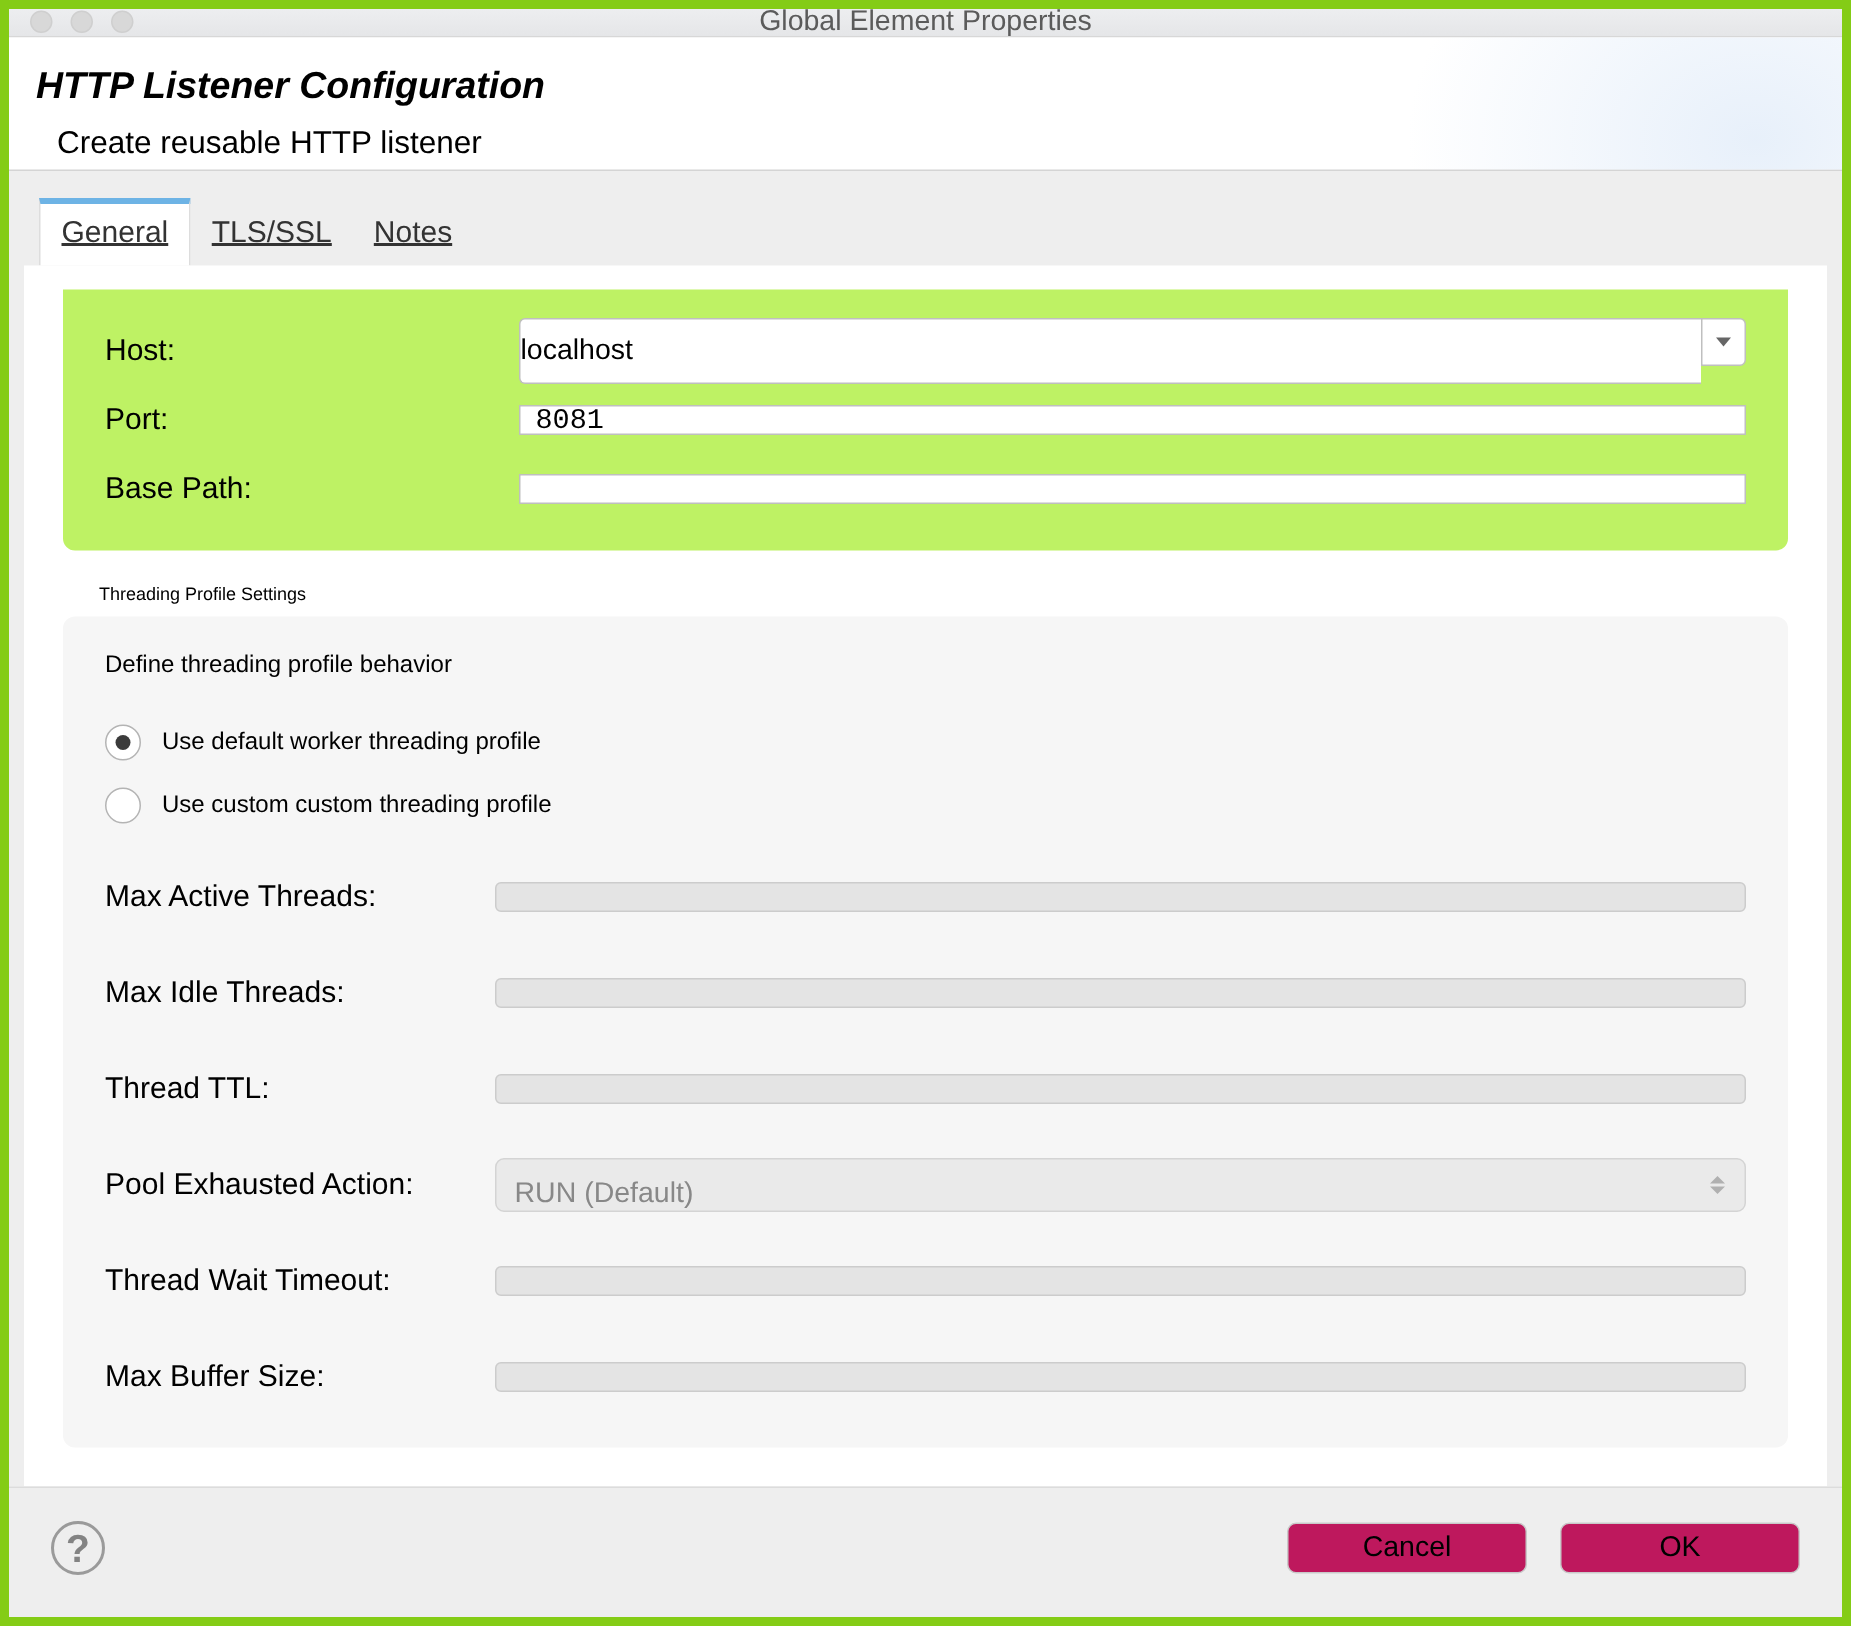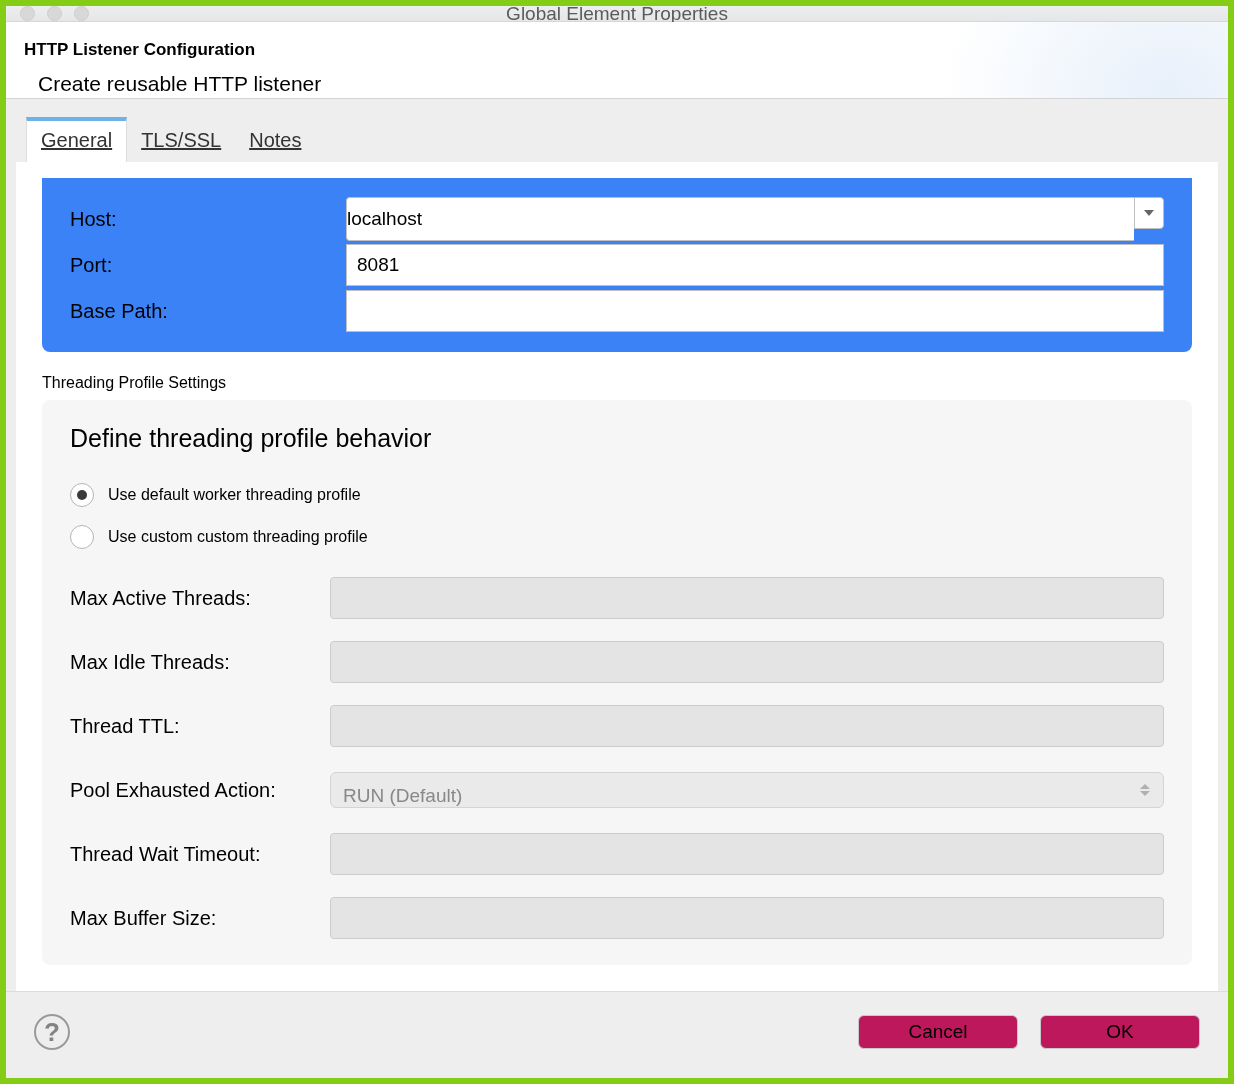--- a/index.html
+++ b/index.html
@@ -63,21 +63,22 @@
     position: absolute;
     right: -50px;
     top: -60px;
     width: 360px;
     height: 320px;
     background: radial-gradient(ellipse at 70% 40%, rgba(230,239,250,0.95), rgba(255,255,255,0) 65%);
     pointer-events: none;
   }
   .header-title {
     font-weight: bold;
-    font-size: 17px;
+    font-size: 25px;
+    font-style: italic;
   }
   .header-subtitle {
     font-size: 21px;
     margin-top: 12px;
     padding-left: 14px;
   }
   .main-area {
     background: #eeeeee;
     flex: 1;
     padding: 2px 10px 0 10px;
@@ -105,48 +106,48 @@
   }
   .form-panel {
     background: #fff;
     flex: 1;
     padding: 16px 26px 26px 26px;
     display: flex;
     flex-direction: column;
     gap: 22px;
   }
   .section-box-top {
-    background: #3b82f6;
+    background: #bef264;
     border-radius: 0 0 8px 8px;
     padding: 18px 28px;
   }
   .field-row {
     display: flex;
     align-items: center;
     min-height: 46px;
   }
   .field-label {
     width: 276px;
     font-size: 20px;
     color: #000;
   }
   .field-label-narrow {
     width: 260px;
     font-size: 20px;
     color: #000;
   }
   .text-input {
     flex: 1;
-    height: 42px;
+    height: 20px;
     padding: 2px 10px;
     font-size: 19px;
     border: 1px solid #bfbfbf;
     border-radius: 0;
     background: #fff;
-    font-family: Liberation Sans, sans-serif;
+    font-family: Liberation Mono, monospace;
     color: #000;
   }
   .text-input.disabled {
     background: #e4e4e4;
     border-color: #cccccc;
     border-radius: 4px;
     color: #555;
   }
   .combo-wrap {
     flex: 1;
@@ -169,33 +170,34 @@
     height: 32px;
     border: 1px solid #bfbfbf;
     border-radius: 0 4px 4px 0;
     background: #fff;
     display: flex;
     align-items: center;
     justify-content: center;
     cursor: pointer;
   }
   .section-title {
-    font-size: 16px;
+    font-size: 12px;
+    margin-left: 24px;
     color: #000;
   }
   .threading-box {
     background: #f6f6f6;
     border-radius: 8px;
     padding: 24px 28px 24px 28px;
     display: flex;
     flex-direction: column;
     gap: 18px;
   }
   .threading-subtitle {
-    font-size: 25px;
+    font-size: 16px;
     color: #000;
   }
   .radio-group {
     display: flex;
     flex-direction: column;
     gap: 18px;
     margin-top: 12px;
     margin-bottom: 8px;
   }
   .radio-row {

